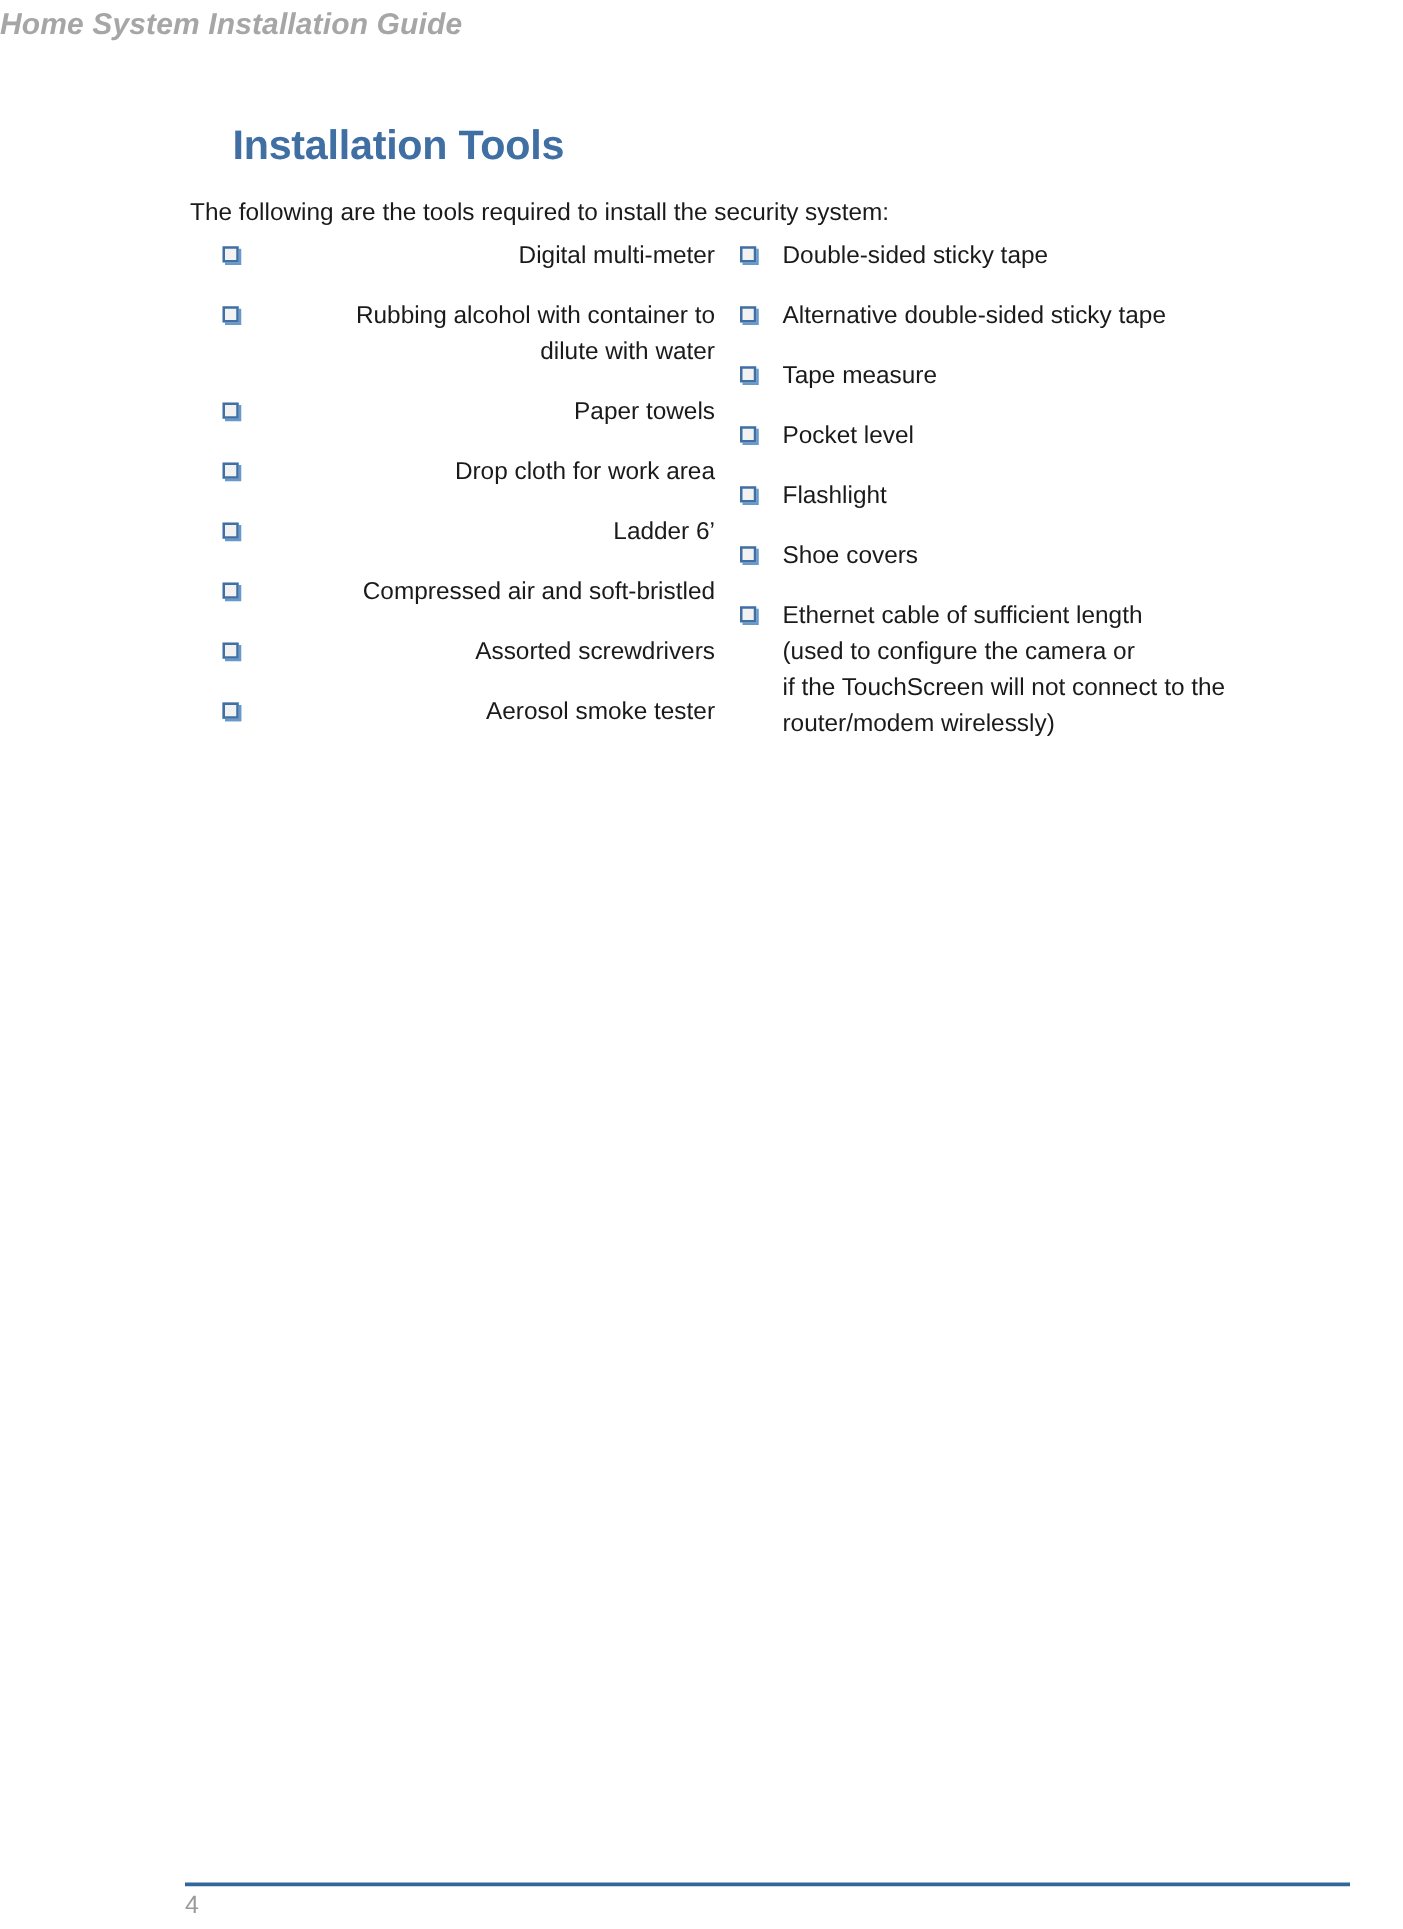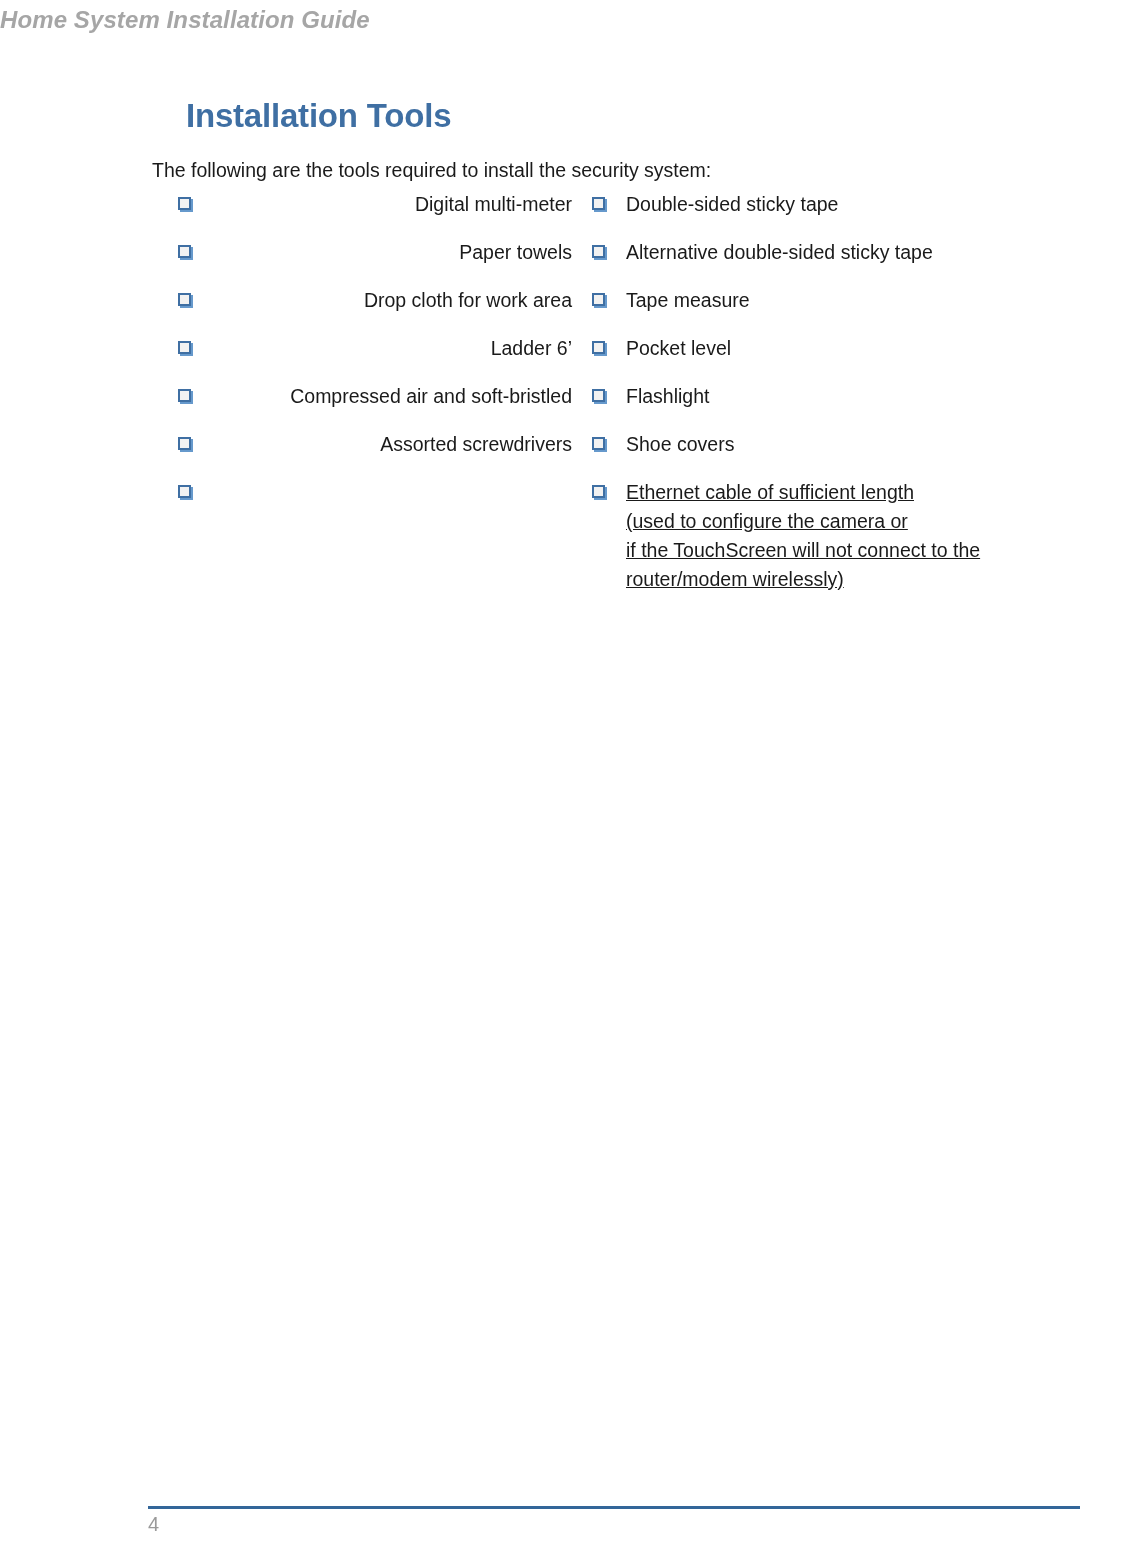--- a/index.html
+++ b/index.html
@@ -74,21 +74,21 @@
   .tools-column.right { left: 586px; width: 440px; }
 
   .tool-item {
     position: relative;
     padding-left: 40px;
     margin-bottom: 19px;
     font-size: 19.5px;
     line-height: 29px;
     color: #1a1a1a;
   }
-  .tool-item:last-child { margin-bottom: 0; text-decoration: underline; }
+  .tool-item:last-child { margin-bottom: 0; }
 
   
   .checkbox-bullet {
     position: absolute;
     left: 6px;
     top: 7px;
     width: 13px;
     height: 13px;
     background: #f2f2f2;
     border: 2px solid #3f6fa3;
@@ -130,40 +130,49 @@
   <p class="intro-text">The following are the tools required to install the security system:</p>
 
   <div class="tools-columns">
     <div class="tools-column left" id="left-column">
         <div class="tool-item">
           <span class="checkbox-bullet"></span>
           <span class="tool-label">Digital multi-meter</span>
         </div>
         <div class="tool-item">
           <span class="checkbox-bullet"></span>
+          <span class="tool-label">Rubbing alcohol with container to
+dilute with water</span>
+        </div>
+        <div class="tool-item">
+          <span class="checkbox-bullet"></span>
           <span class="tool-label">Paper towels</span>
         </div>
         <div class="tool-item">
           <span class="checkbox-bullet"></span>
           <span class="tool-label">Drop cloth for work area</span>
         </div>
         <div class="tool-item">
           <span class="checkbox-bullet"></span>
           <span class="tool-label">Ladder 6’</span>
         </div>
         <div class="tool-item">
           <span class="checkbox-bullet"></span>
           <span class="tool-label">Compressed air and soft-bristled</span>
         </div>
         <div class="tool-item">
           <span class="checkbox-bullet"></span>
           <span class="tool-label">Assorted screwdrivers</span>
         </div>
         <div class="tool-item">
           <span class="checkbox-bullet"></span>
+        </div>
+        <div class="tool-item">
+          <span class="checkbox-bullet"></span>
+          <span class="tool-label">Aerosol smoke tester</span>
         </div>
       </div>
     <div class="tools-column right" id="right-column">
         <div class="tool-item">
           <span class="checkbox-bullet"></span>
           <span class="tool-label">Double-sided sticky tape</span>
         </div>
         <div class="tool-item">
           <span class="checkbox-bullet"></span>
           <span class="tool-label">Alternative double-sided sticky tape</span>

